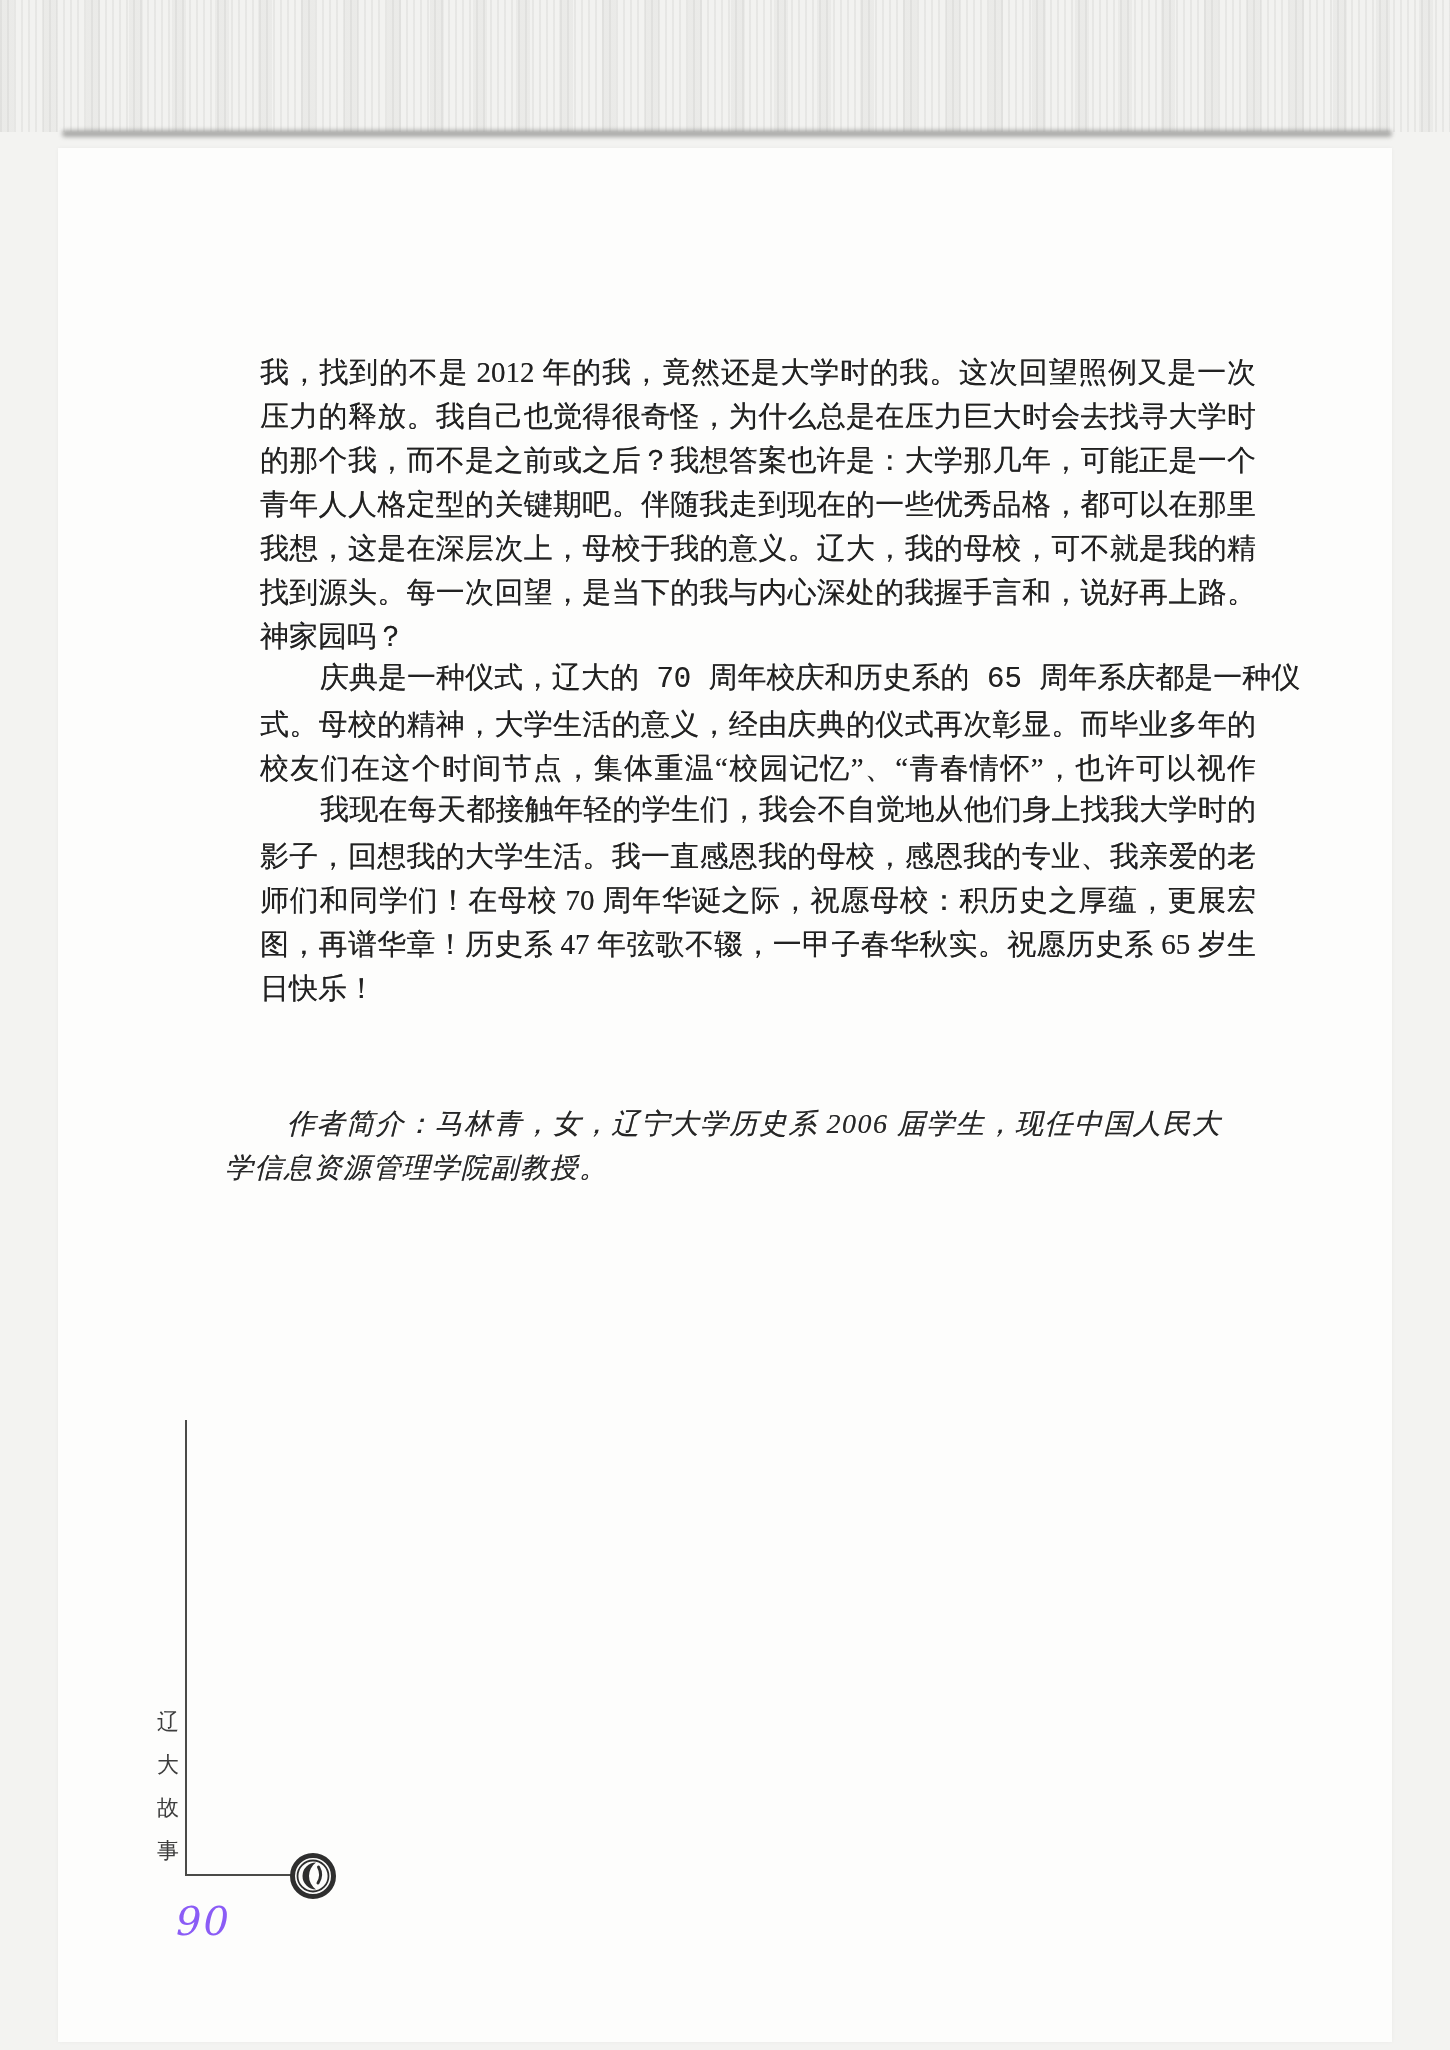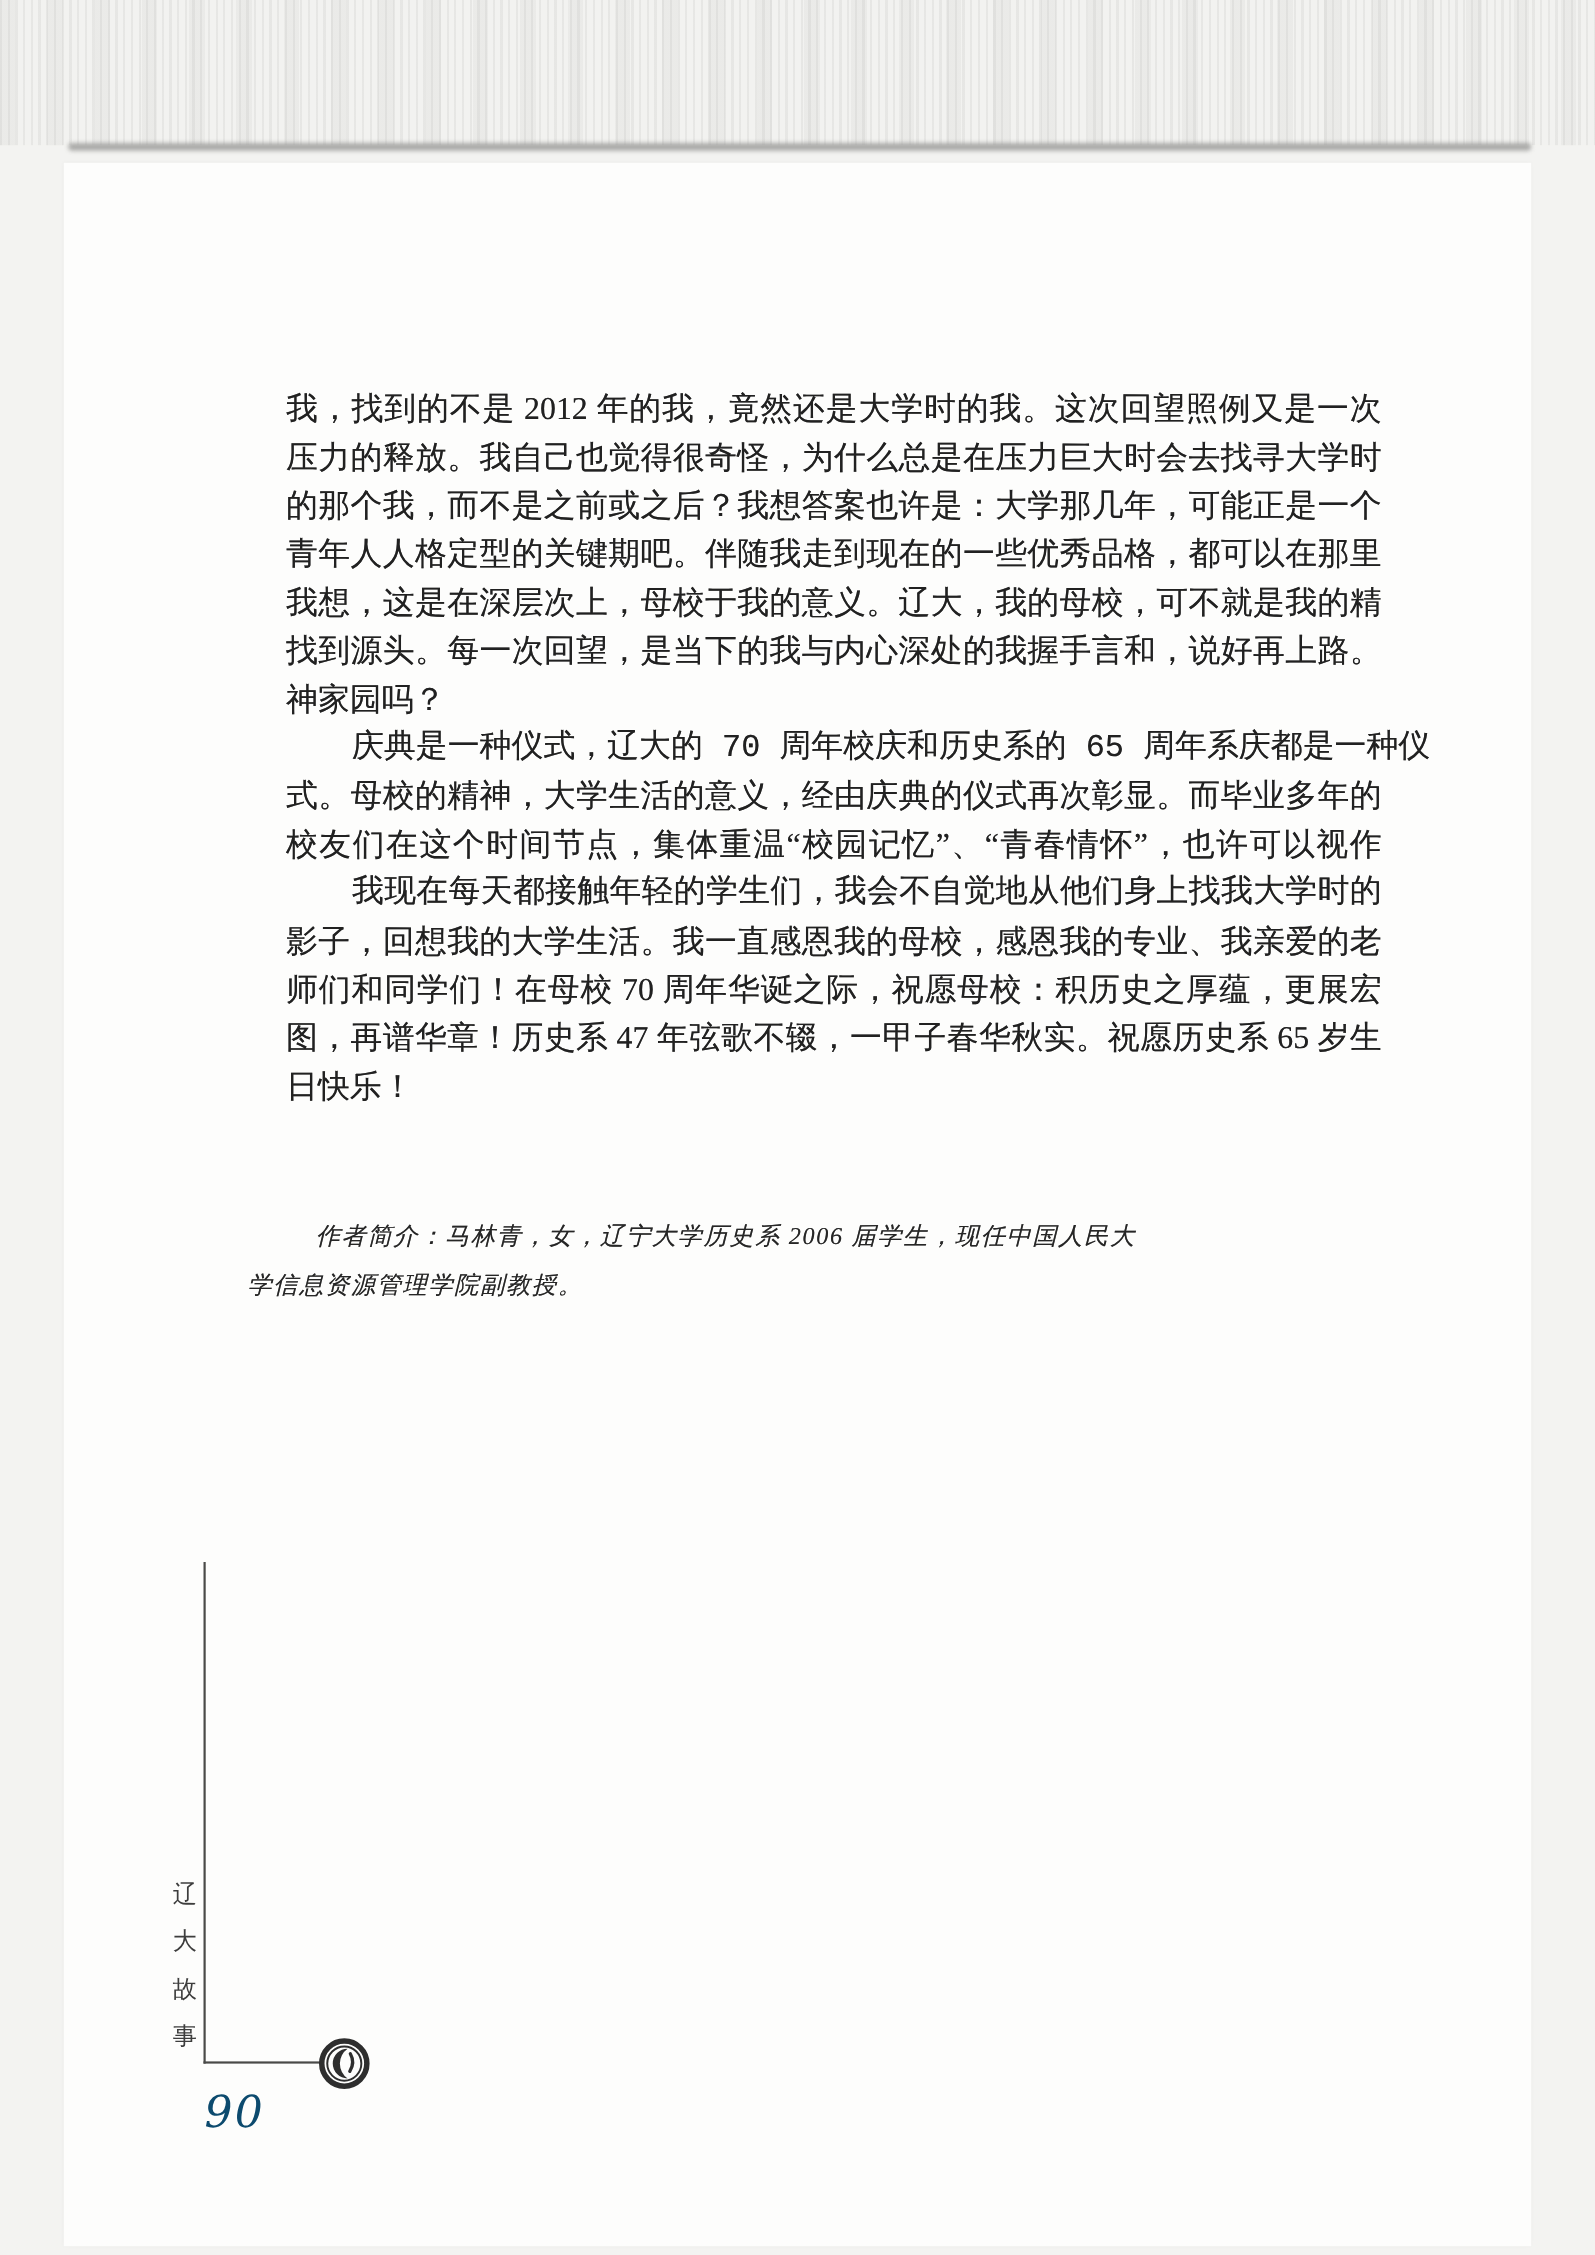--- a/index.html
+++ b/index.html
@@ -31,37 +31,37 @@
     height:44px;line-height:44px;font-size:29px;color:#212121;
     text-align:justify;text-align-last:justify;
     text-shadow:0 0 0.5px rgba(20,20,20,0.6);
     white-space:nowrap;
   }
   .line.short{text-align-last:left;}
   .line.indent{text-indent:60px;font-family:Liberation Mono, monospace;}
   
   .bio{position:absolute;left:167px;top:954px;width:996px;}
   .bio-line{
-    height:44px;line-height:44px;font-size:22px;color:#262626;
+    height:44px;line-height:44px;font-size:28px;color:#262626;
     font-style:italic;letter-spacing:1.5px;white-space:nowrap;
     text-shadow:0 0 0.4px rgba(30,30,30,0.55);
   }
   .bio-line.indent{text-indent:62px;}
   
   .v-label{position:absolute;left:95px;top:1552px;width:30px;}
   .v-label .ch{
     display:block;height:43px;line-height:43px;width:30px;text-align:center;
     font-size:22px;color:#3d3d3d;
   }
   .v-rule{position:absolute;left:127px;top:1272px;width:2px;height:456px;background:#4a4a48;}
   .h-rule{position:absolute;left:127px;top:1726px;width:108px;height:2px;background:#4a4a48;}
   .logo{position:absolute;left:231px;top:1704px;width:48px;height:48px;}
   .page-number{
-    position:absolute;left:128px;top:1750px;
-    font-size:40px;font-style:italic;color:#0c4a6e;letter-spacing:2px;
+    position:absolute;left:118px;top:1750px;
+    font-size:40px;font-style:italic;color:#8b5cf6;letter-spacing:2px;
     font-family:"DejaVu Serif","Liberation Serif",serif;
   }
 </style>
 </head>
 <body>
 
 <div class="top-band"></div>
 <div class="smudge-line"></div>
 
 <div class="page">

